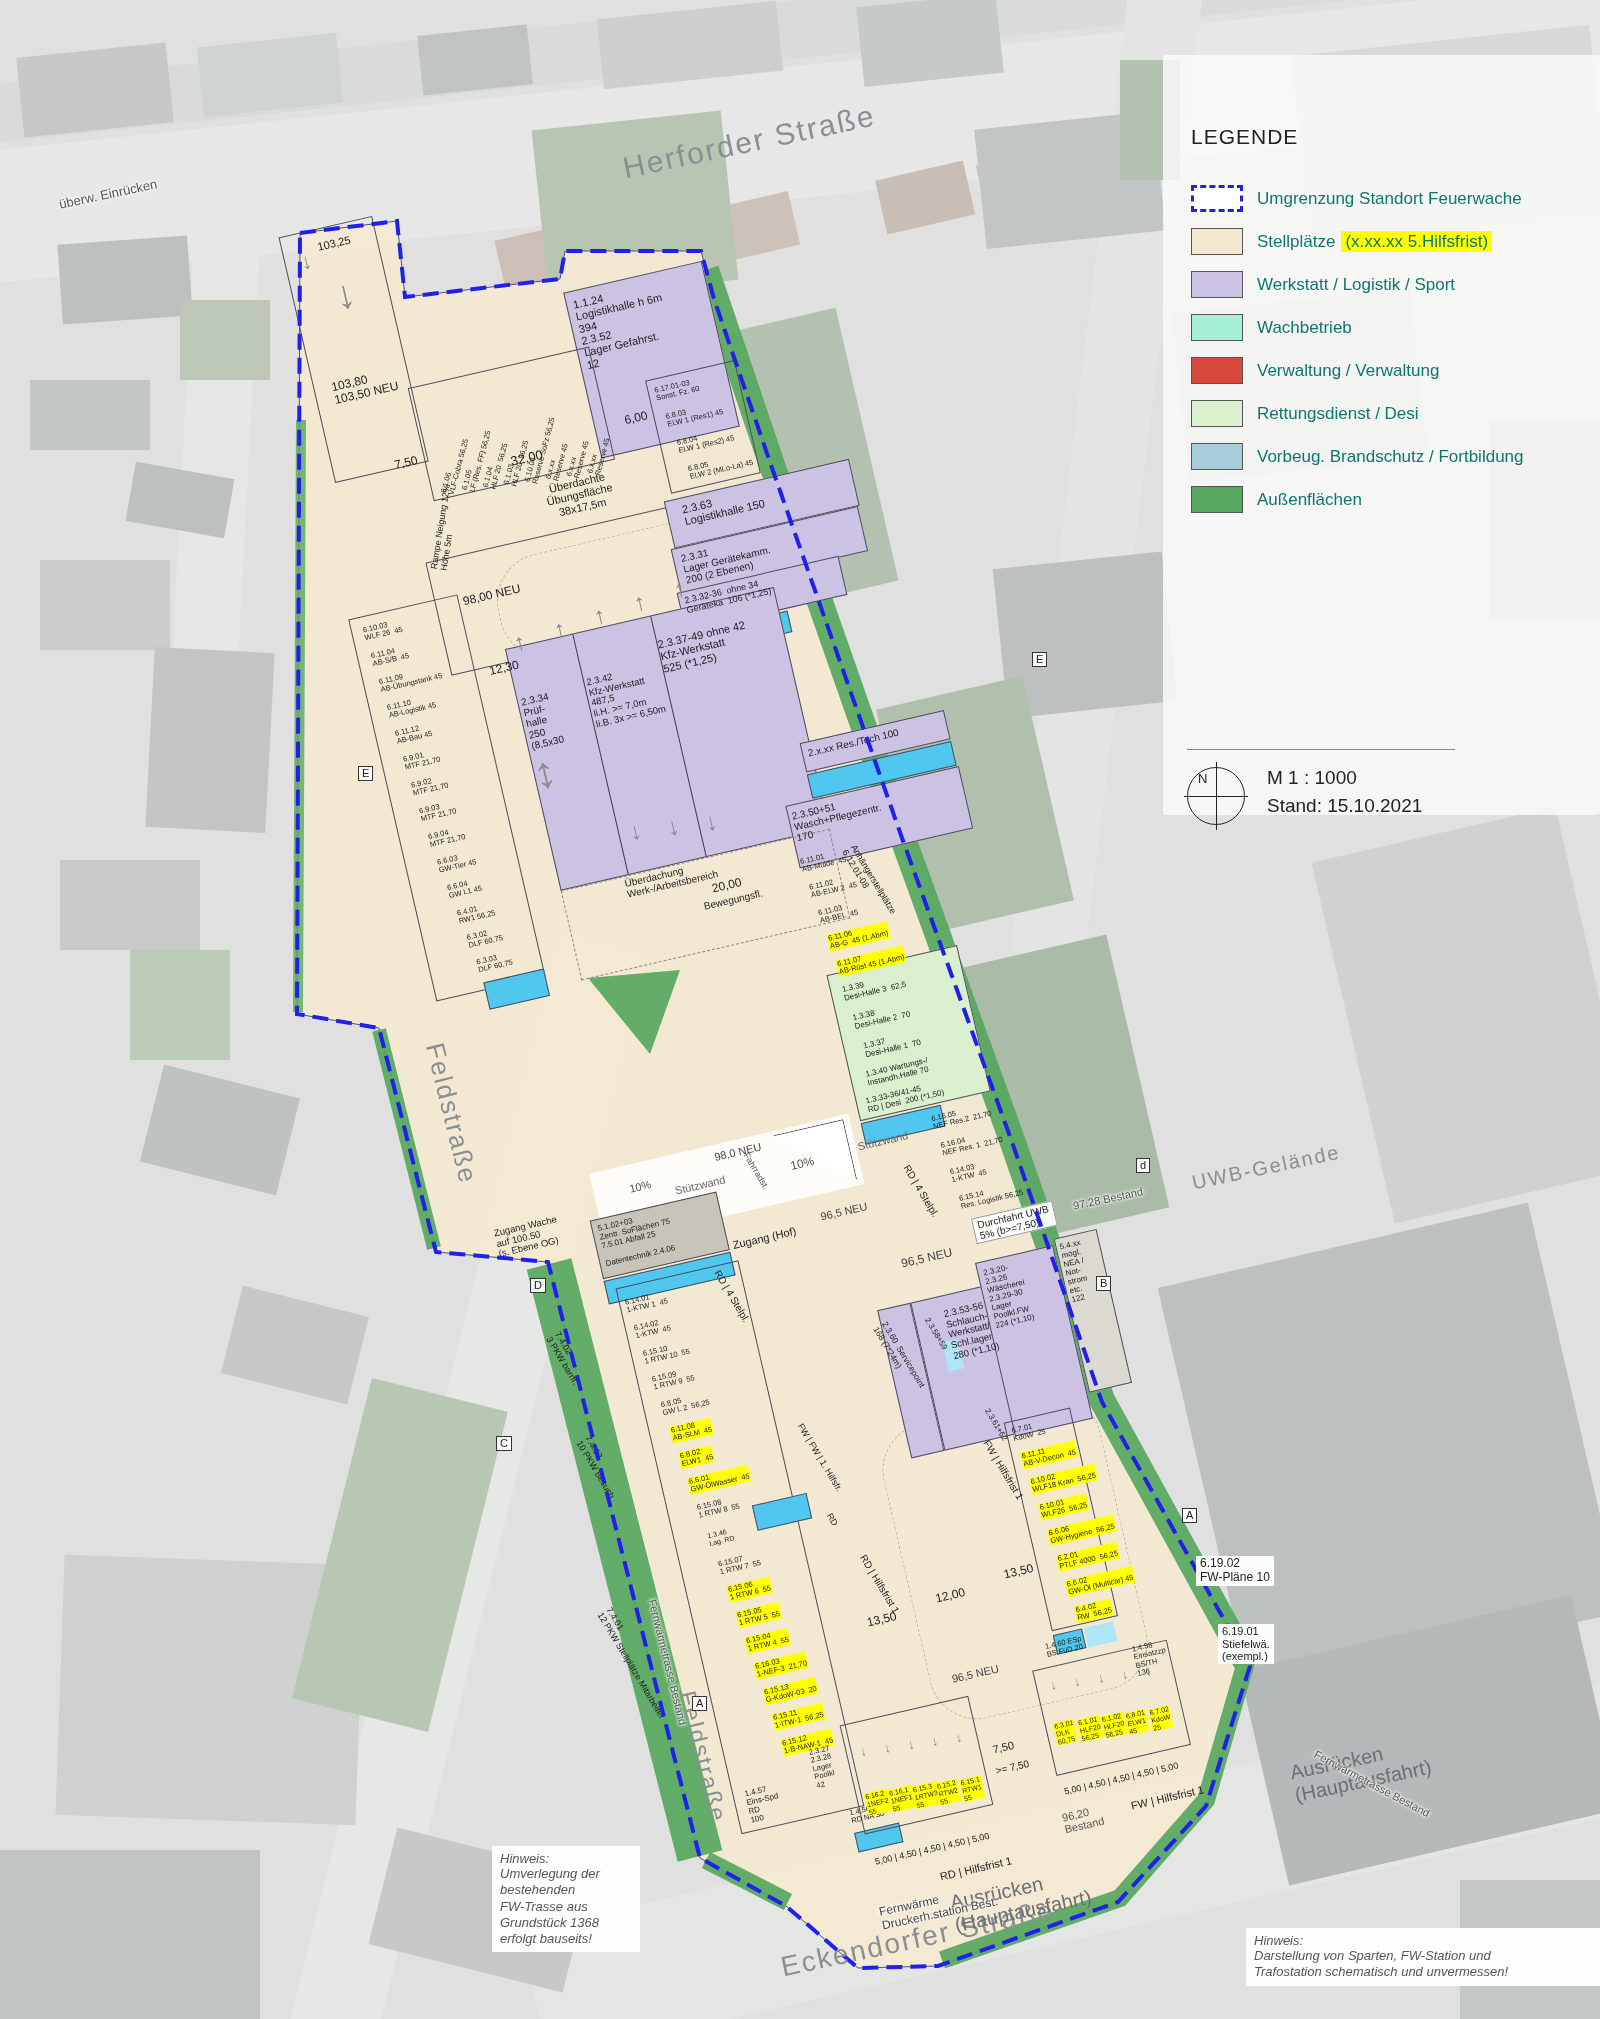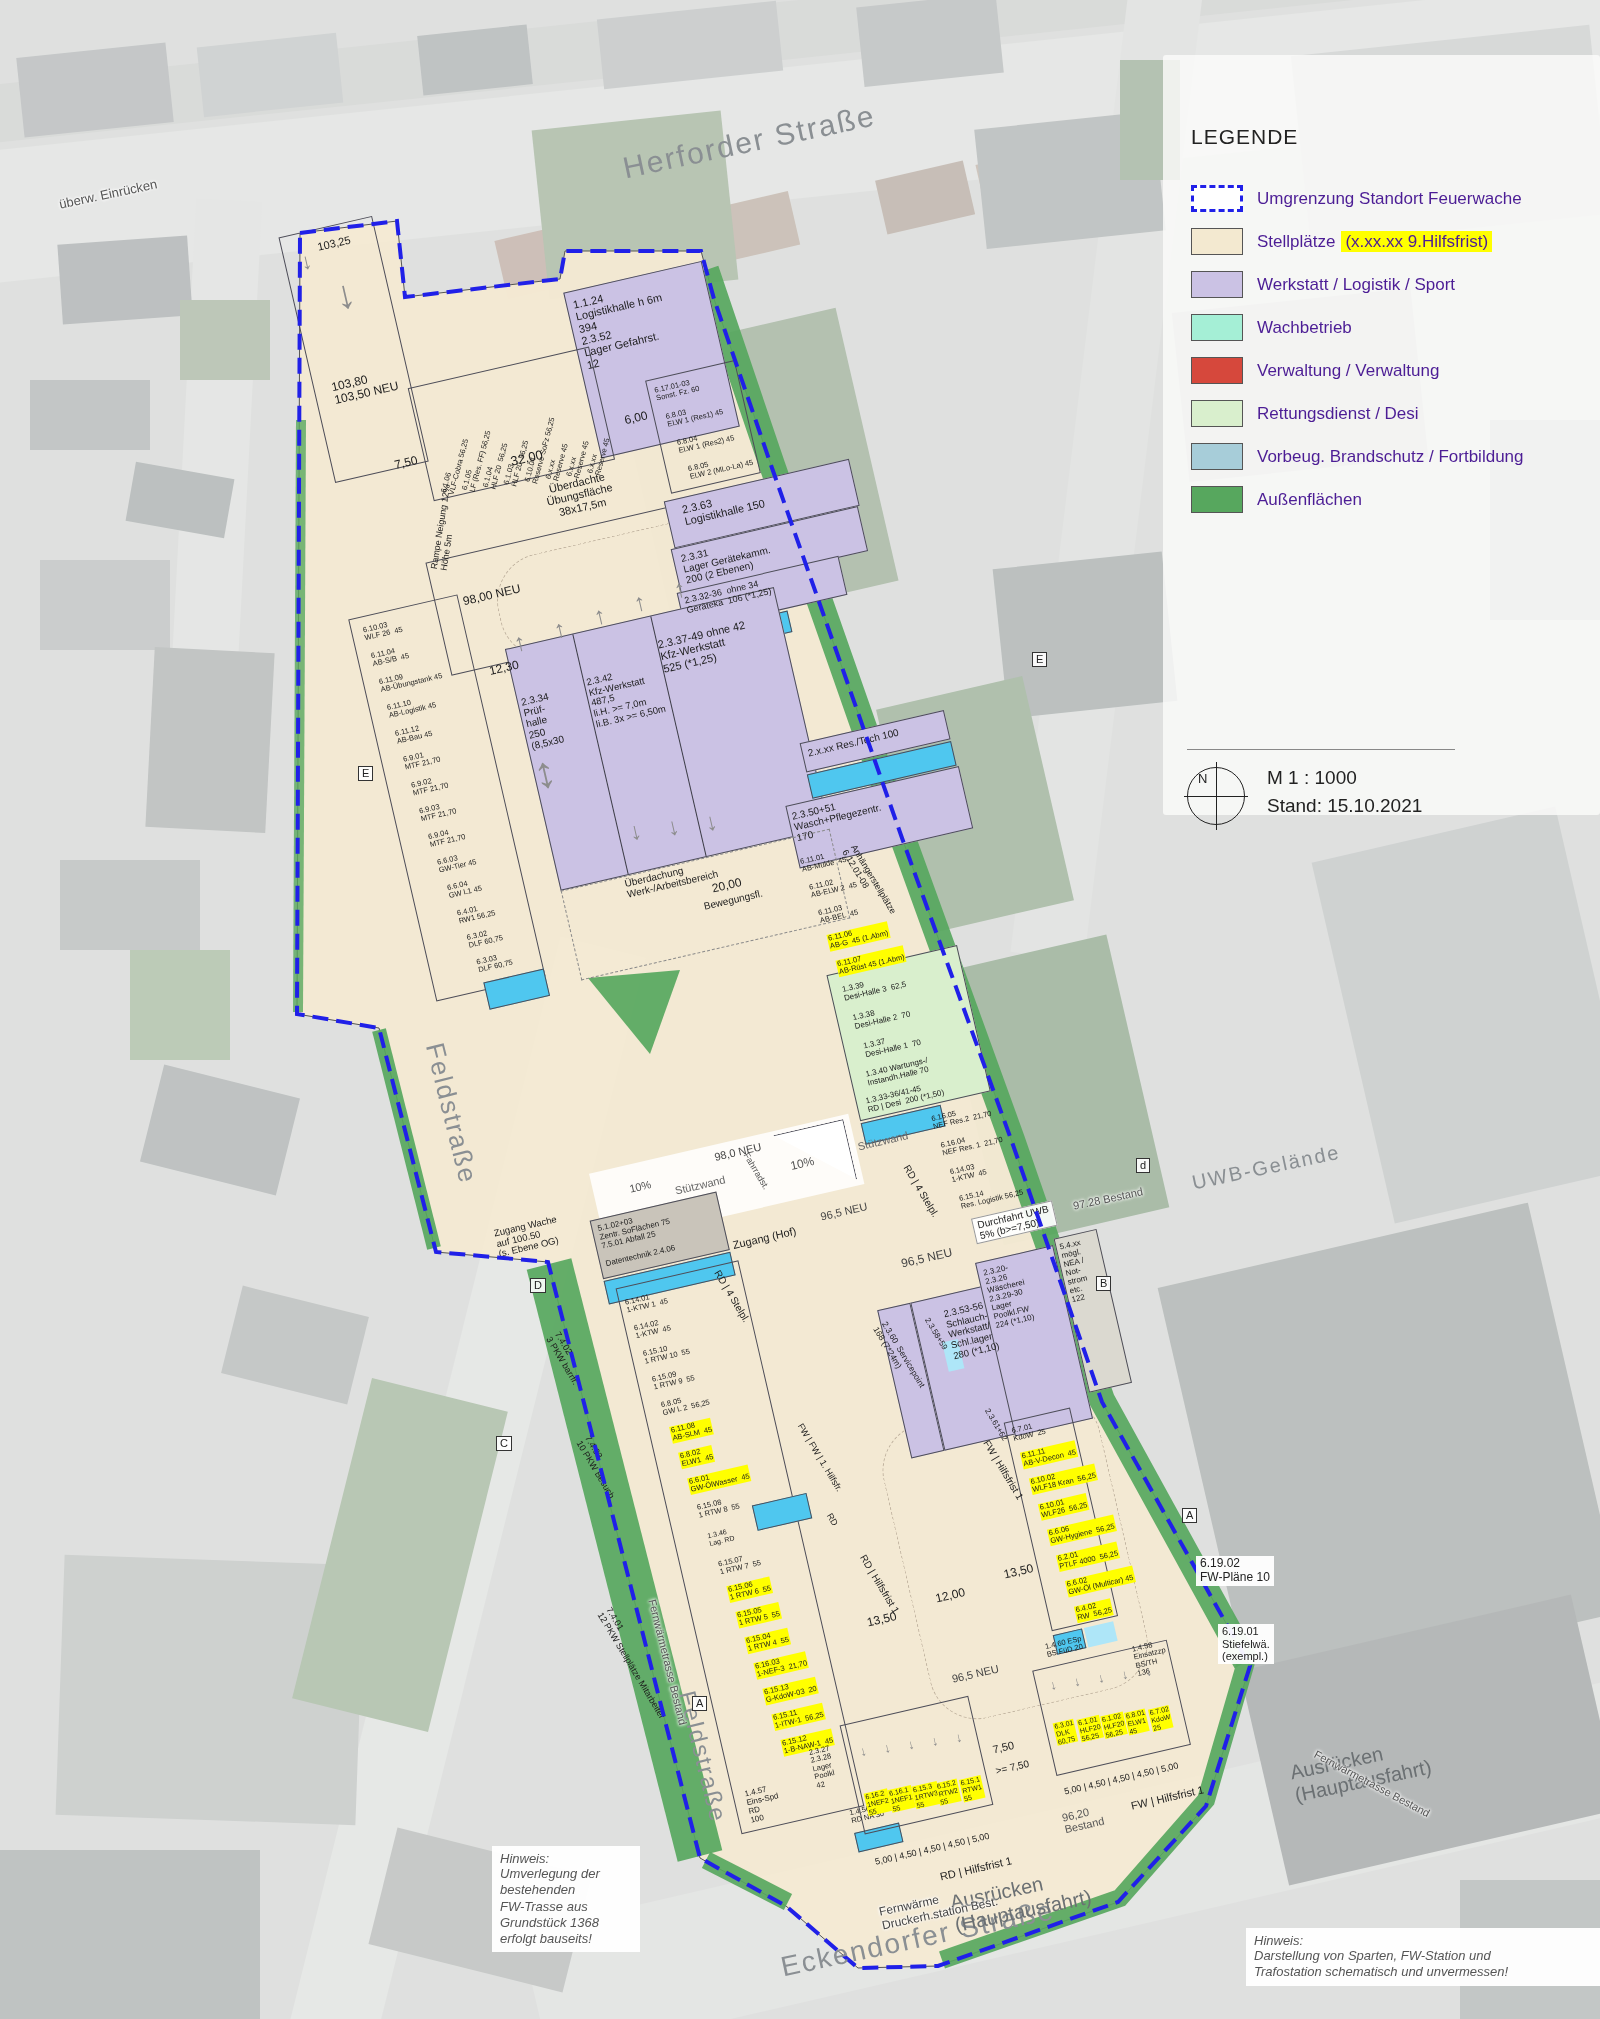--- a/index.html
+++ b/index.html
@@ -33,21 +33,21 @@
           background:rgba(251,251,250,.82);border-radius:3px;color:#222;}
   #legend-title{position:absolute;left:28px;top:70px;font-size:21px;letter-spacing:1px;color:#222;}
   #legend-rows{position:absolute;left:28px;top:122px;width:395px;}
   .leg-row{display:flex;align-items:center;gap:14px;min-height:43px;}
   .leg-row.tall{align-items:flex-start;min-height:62px;padding-top:4px;}
   .sw{width:52px;height:27px;border:1px solid #555;box-sizing:border-box;flex:0 0 auto;}
   .sw.boundary{background:#fff;border:3px dashed #2020e8;}
   .sw.dual{display:flex;border:none;}
   .sw.dual span{width:26px;height:27px;border:1px solid #555;box-sizing:border-box;}
   .leg-pref{width:52px;flex:0 0 auto;font-size:12px;color:#222;}
-  .leg-label{font-size:17px;color:#4c1d95;line-height:1.25;}
+  .leg-label{font-size:17px;color:#0f766e;line-height:1.25;}
   .leg-suffix{background:#ffff00;padding:1px 4px;margin-left:6px;}
   #legend-divider{position:absolute;left:24px;top:694px;width:268px;border-top:1px solid #888;}
   #compass{position:absolute;left:24px;top:712px;width:56px;height:56px;border:1.6px solid #222;
            border-radius:50%;}
   #compass .cv{position:absolute;left:50%;top:-6px;height:68px;border-left:1.2px solid #222;}
   #compass .ch{position:absolute;top:50%;left:-4px;width:64px;border-top:1.2px solid #222;}
   #compass .n{position:absolute;left:10px;top:3px;font-size:13px;color:#222;}
   #legend-scale,#legend-date{position:absolute;left:104px;font-size:19px;color:#222;}
   #legend-scale{top:712px;}
   #legend-date{top:740px;}
@@ -537,21 +537,21 @@
 
   <div id="legend">
     <div id="legend-title">LEGENDE</div>
     <div id="legend-rows">
         <div class="leg-row">
           <span class="sw boundary"></span>
           <span class="leg-label">Umgrenzung Standort Feuerwache</span>
         </div>
         <div class="leg-row">
           <span class="sw" style="background:#f3e9d0"></span>
-          <span class="leg-label">Stellplätze<span class="leg-suffix">(x.xx.xx 9.Hilfsfrist)</span></span>
+          <span class="leg-label">Stellplätze<span class="leg-suffix">(x.xx.xx 5.Hilfsfrist)</span></span>
         </div>
         <div class="leg-row">
           <span class="sw" style="background:#cbc2e4"></span>
           <span class="leg-label">Werkstatt / Logistik / Sport</span>
         </div>
         <div class="leg-row">
           <span class="sw" style="background:#a5efd6"></span>
           <span class="leg-label">Wachbetrieb</span>
         </div>
         <div class="leg-row">

